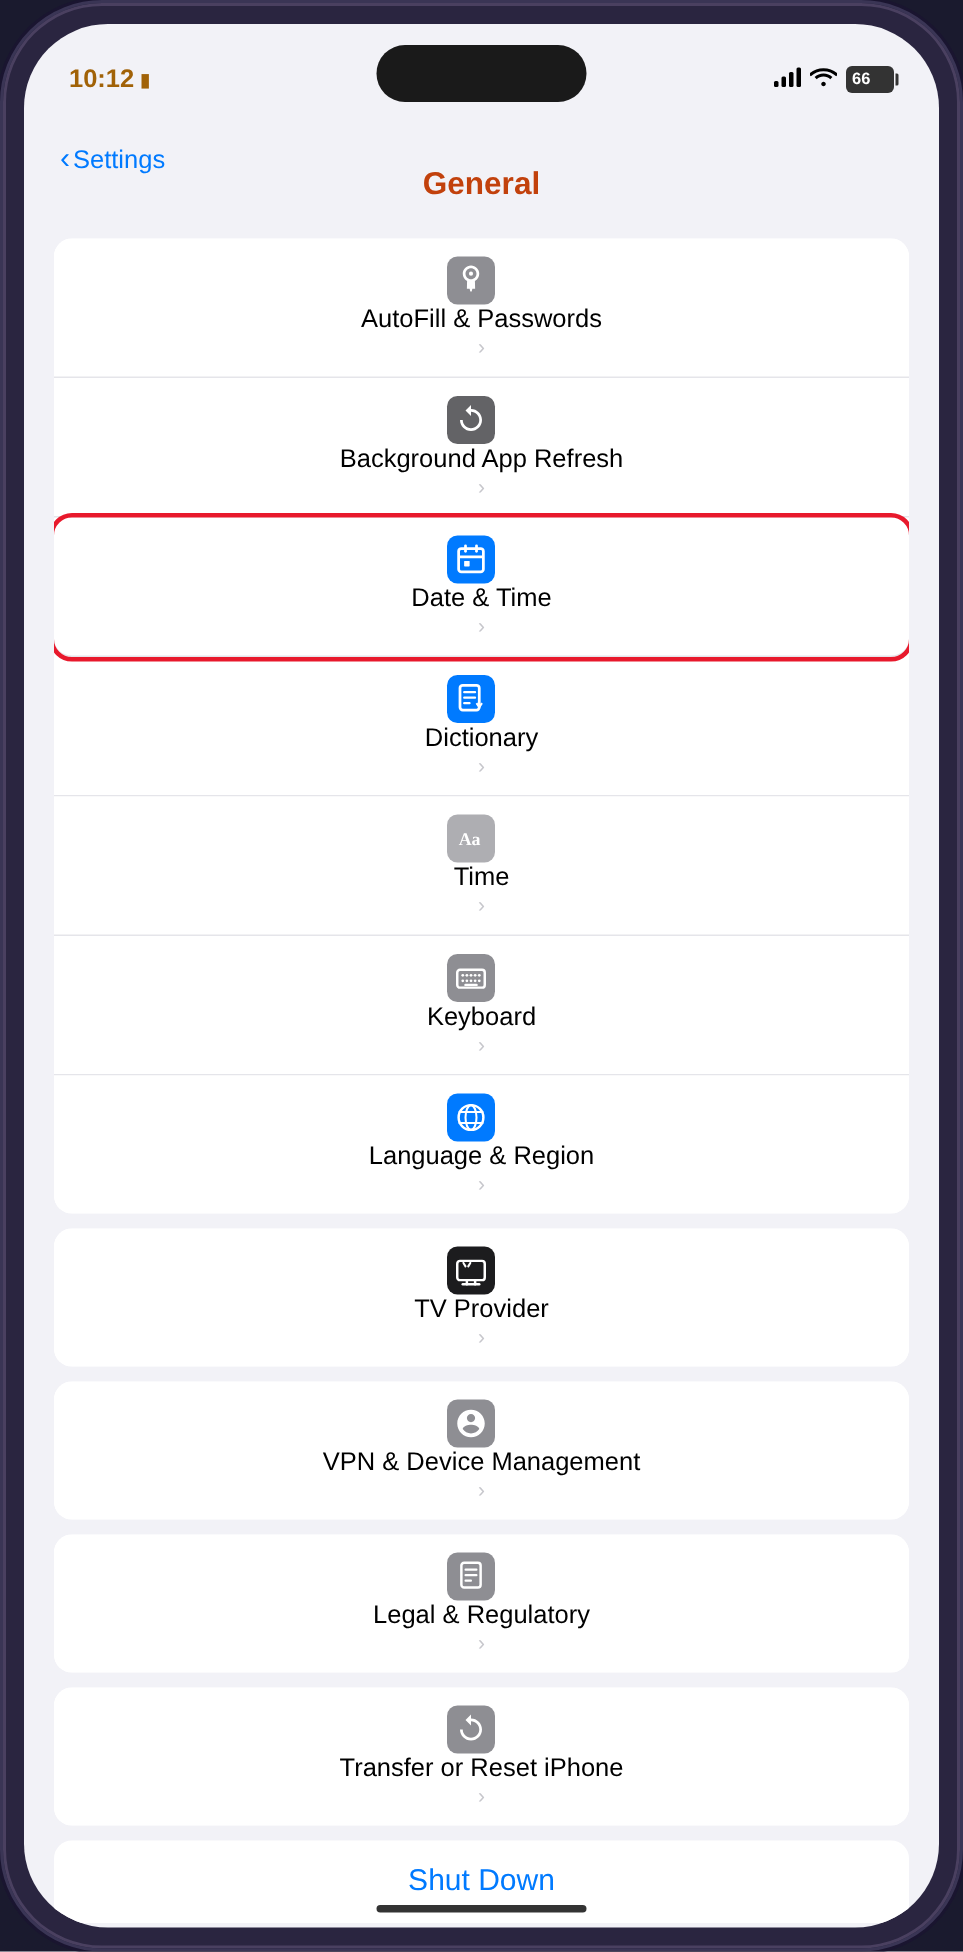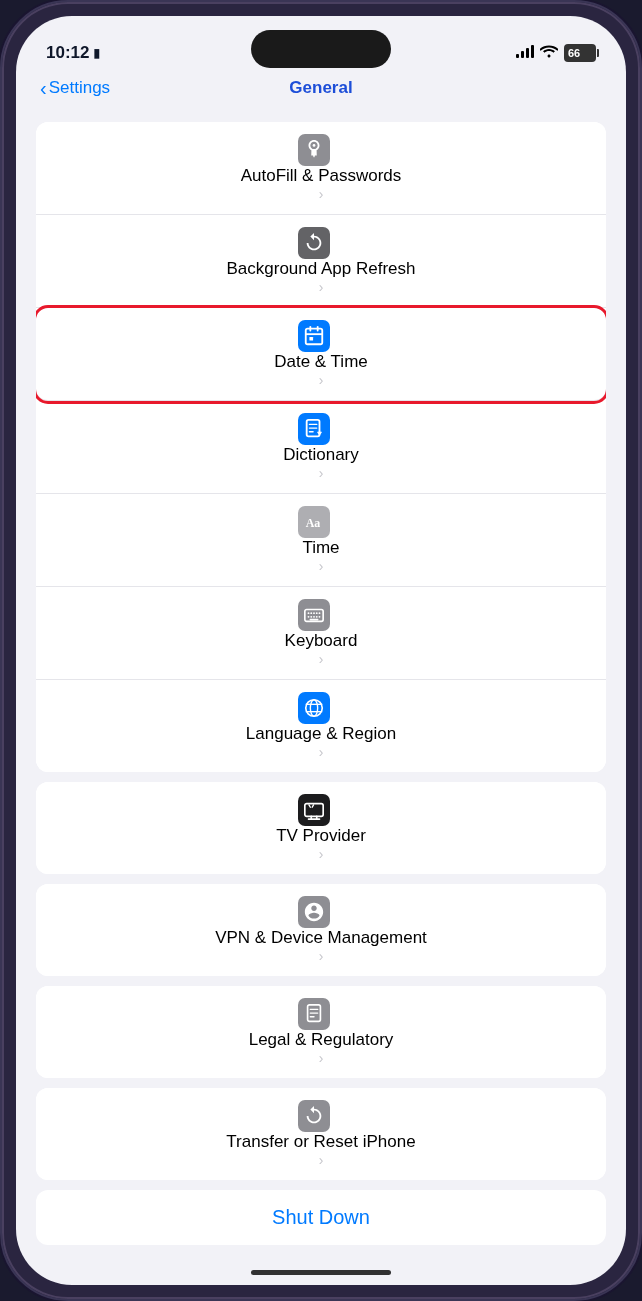--- a/index.html
+++ b/index.html
@@ -93,21 +93,21 @@
       align-items: center;
       padding: 16px 30px 0 30px;
       height: 58px;
       position: relative;
       z-index: 10;
     }
 
     .status-time {
       font-size: 17px;
       font-weight: 600;
-      color: #0f172a;
+      color: #a16207;
       display: flex;
       align-items: center;
       gap: 4px;
     }
 
     .status-icons {
       display: flex;
       gap: 6px;
     }
 
@@ -163,23 +163,24 @@
       left: 24px;
       display: flex;
       align-items: center;
       gap: 2px;
       color: #007aff;
       font-size: 17px;
       cursor: pointer;
     }
 
     .nav-title {
-      font-size: 17px;
+      font-size: 21px;
       font-weight: 600;
-      color: #1d4ed8;
+      color: #c2410c;
+      margin-top: 33px;
     }
 
     
     .content {
       flex: 1;
       overflow-y: auto;
       padding: 16px 20px;
     }
 
     .settings-group {

